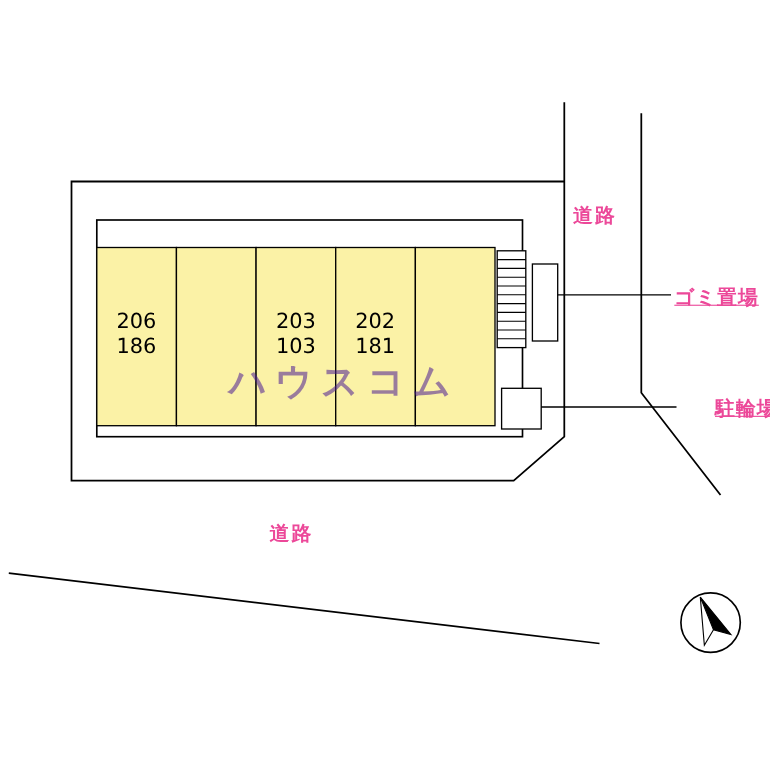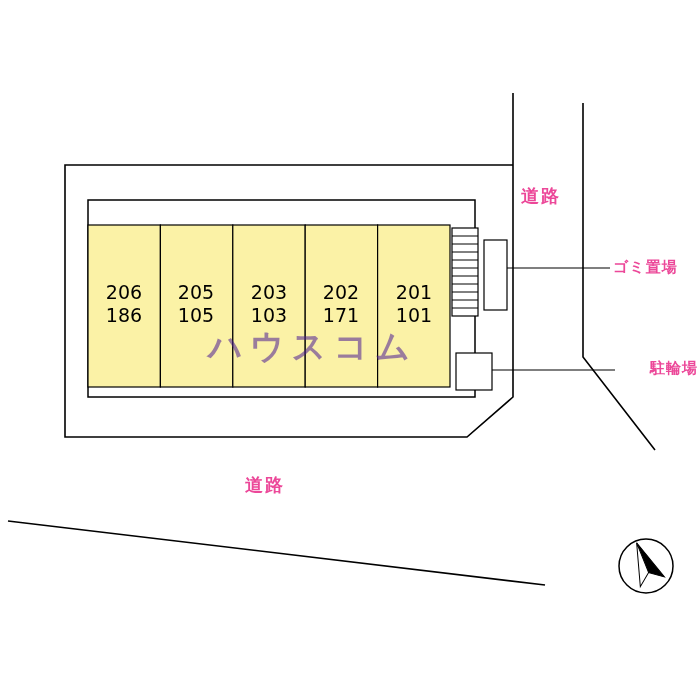--- a/index.html
+++ b/index.html
@@ -3,21 +3,21 @@
 <meta charset="utf-8">
 <style>
   html,body{margin:0;padding:0;background:#fff;}
   #canvas{
     position:relative;width:700px;height:700px;background:#ffffff;
     font-family:"DejaVu Sans","Liberation Sans",sans-serif;overflow:hidden;
   }
   #plan-svg{position:absolute;left:0;top:0;width:700px;height:700px;}
   .txt{position:absolute;color:#ec4899;white-space:nowrap;}
   .road-label{font-size:18px;font-weight:600;letter-spacing:2px;}
-  .annot-label{font-size:15px;font-weight:600;letter-spacing:1px;}
+  .annot-label{font-size:18px;font-weight:600;letter-spacing:1px;text-decoration:underline;}
   .unit-cell-text{
     position:absolute;width:72px;top:281px;text-align:center;
     font-size:19px;line-height:23px;font-weight:500;color:#000;
   }
   .u0{left:88px}.u1{left:160px}.u2{left:233px}.u3{left:305px}.u4{left:378px}
   #watermark{
     position:absolute;left:208px;top:324px;font-size:34px;letter-spacing:7px;
     color:#4c1d95;opacity:0.55;font-weight:600;
   }
 </style>
@@ -59,35 +59,27 @@
       </g>
     </g>
   </svg>
 
   <div id="watermark">ハウスコム</div>
 
   <div class="unit-cell-text u0">
     <div>206</div>
     <div>186</div>
   </div>
-  <div class="unit-cell-text u1">
-    <div>205</div>
-    <div>105</div>
-  </div>
   <div class="unit-cell-text u2">
     <div>203</div>
     <div>103</div>
   </div>
   <div class="unit-cell-text u3">
     <div>202</div>
-    <div>171</div>
-  </div>
-  <div class="unit-cell-text u4">
-    <div>201</div>
-    <div>101</div>
+    <div>181</div>
   </div>
 
   <div class="txt road-label" style="left:521px;top:184px;">道路</div>
   <div class="txt annot-label" style="left:613px;top:258px;">ゴミ置場</div>
   <div class="txt annot-label" style="left:619px;top:359px;margin-left:31px;">駐輪場</div>
   <div class="txt road-label" style="left:245px;top:473px;">道路</div>
 
 </div>
 
 </body></html>

